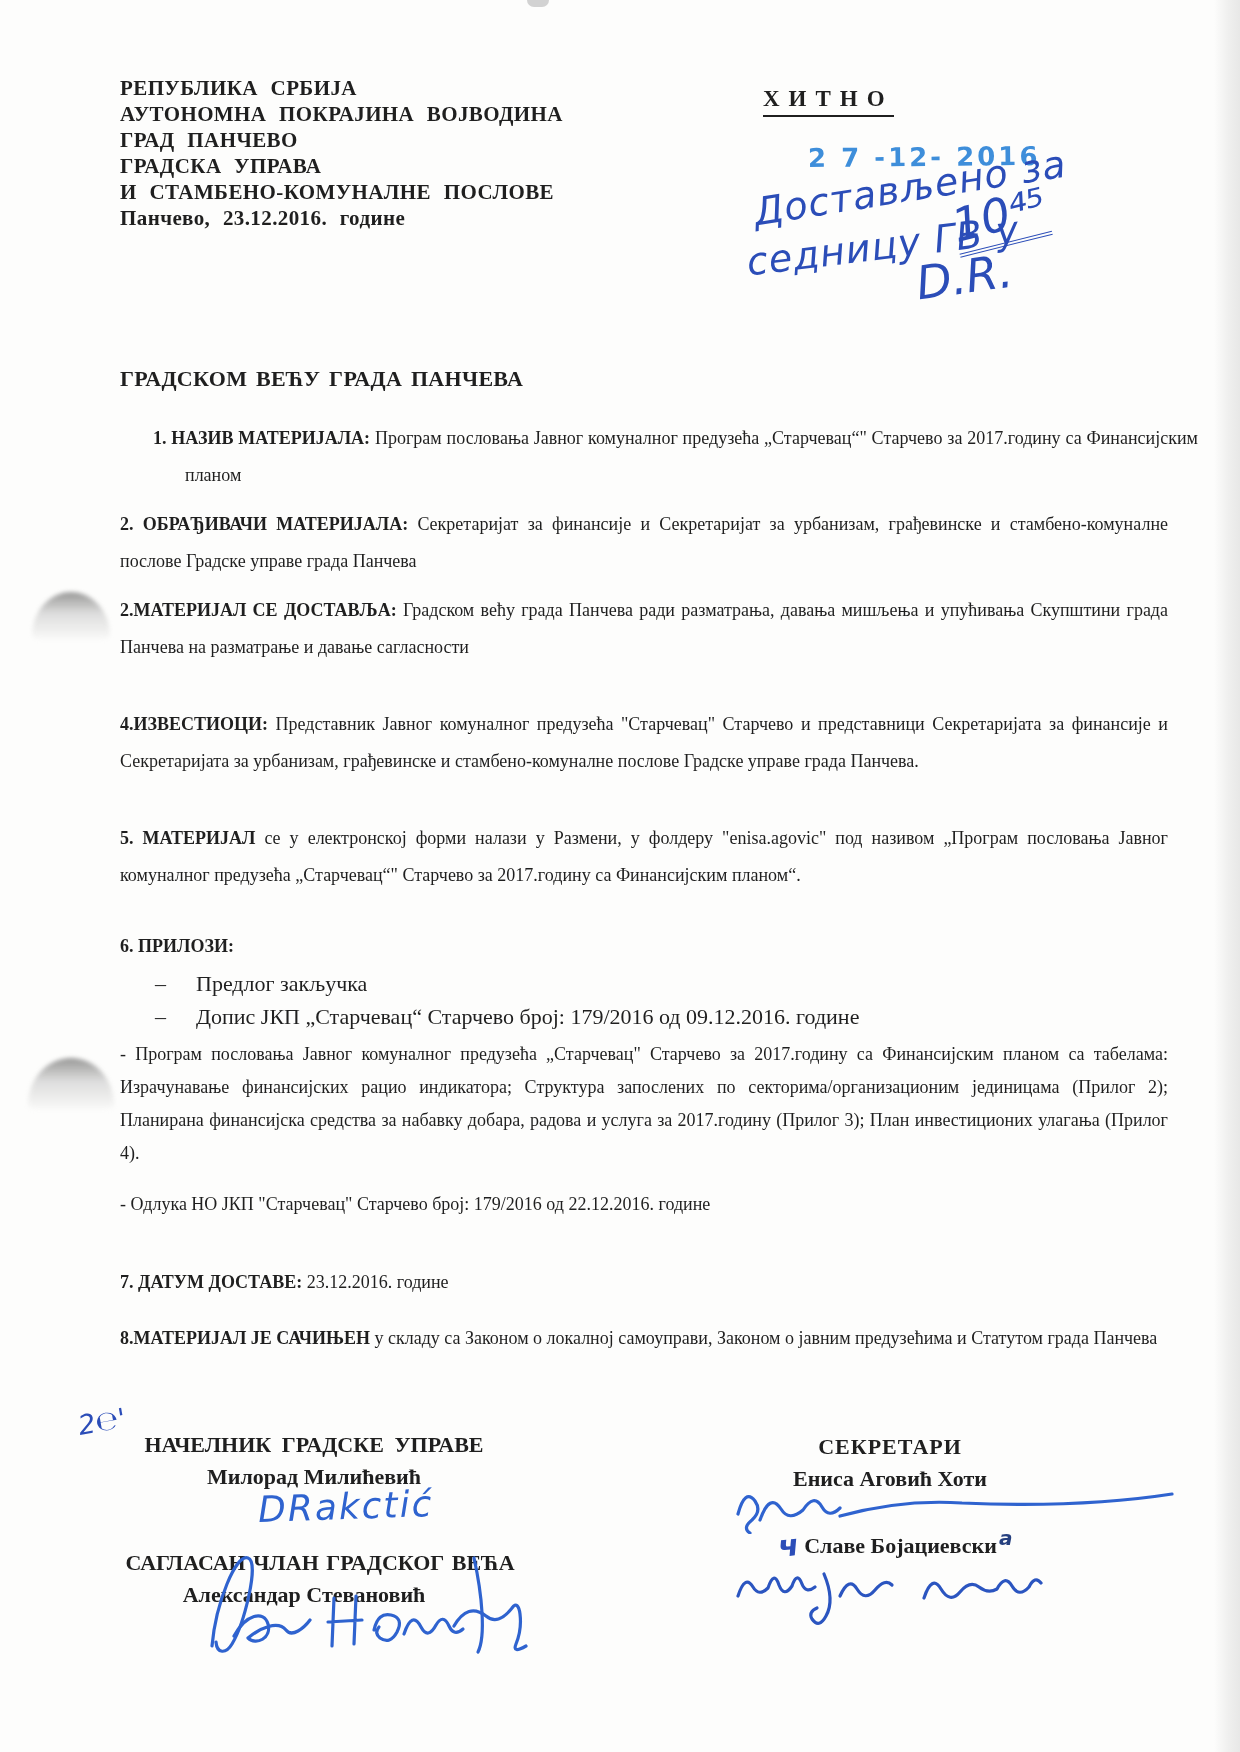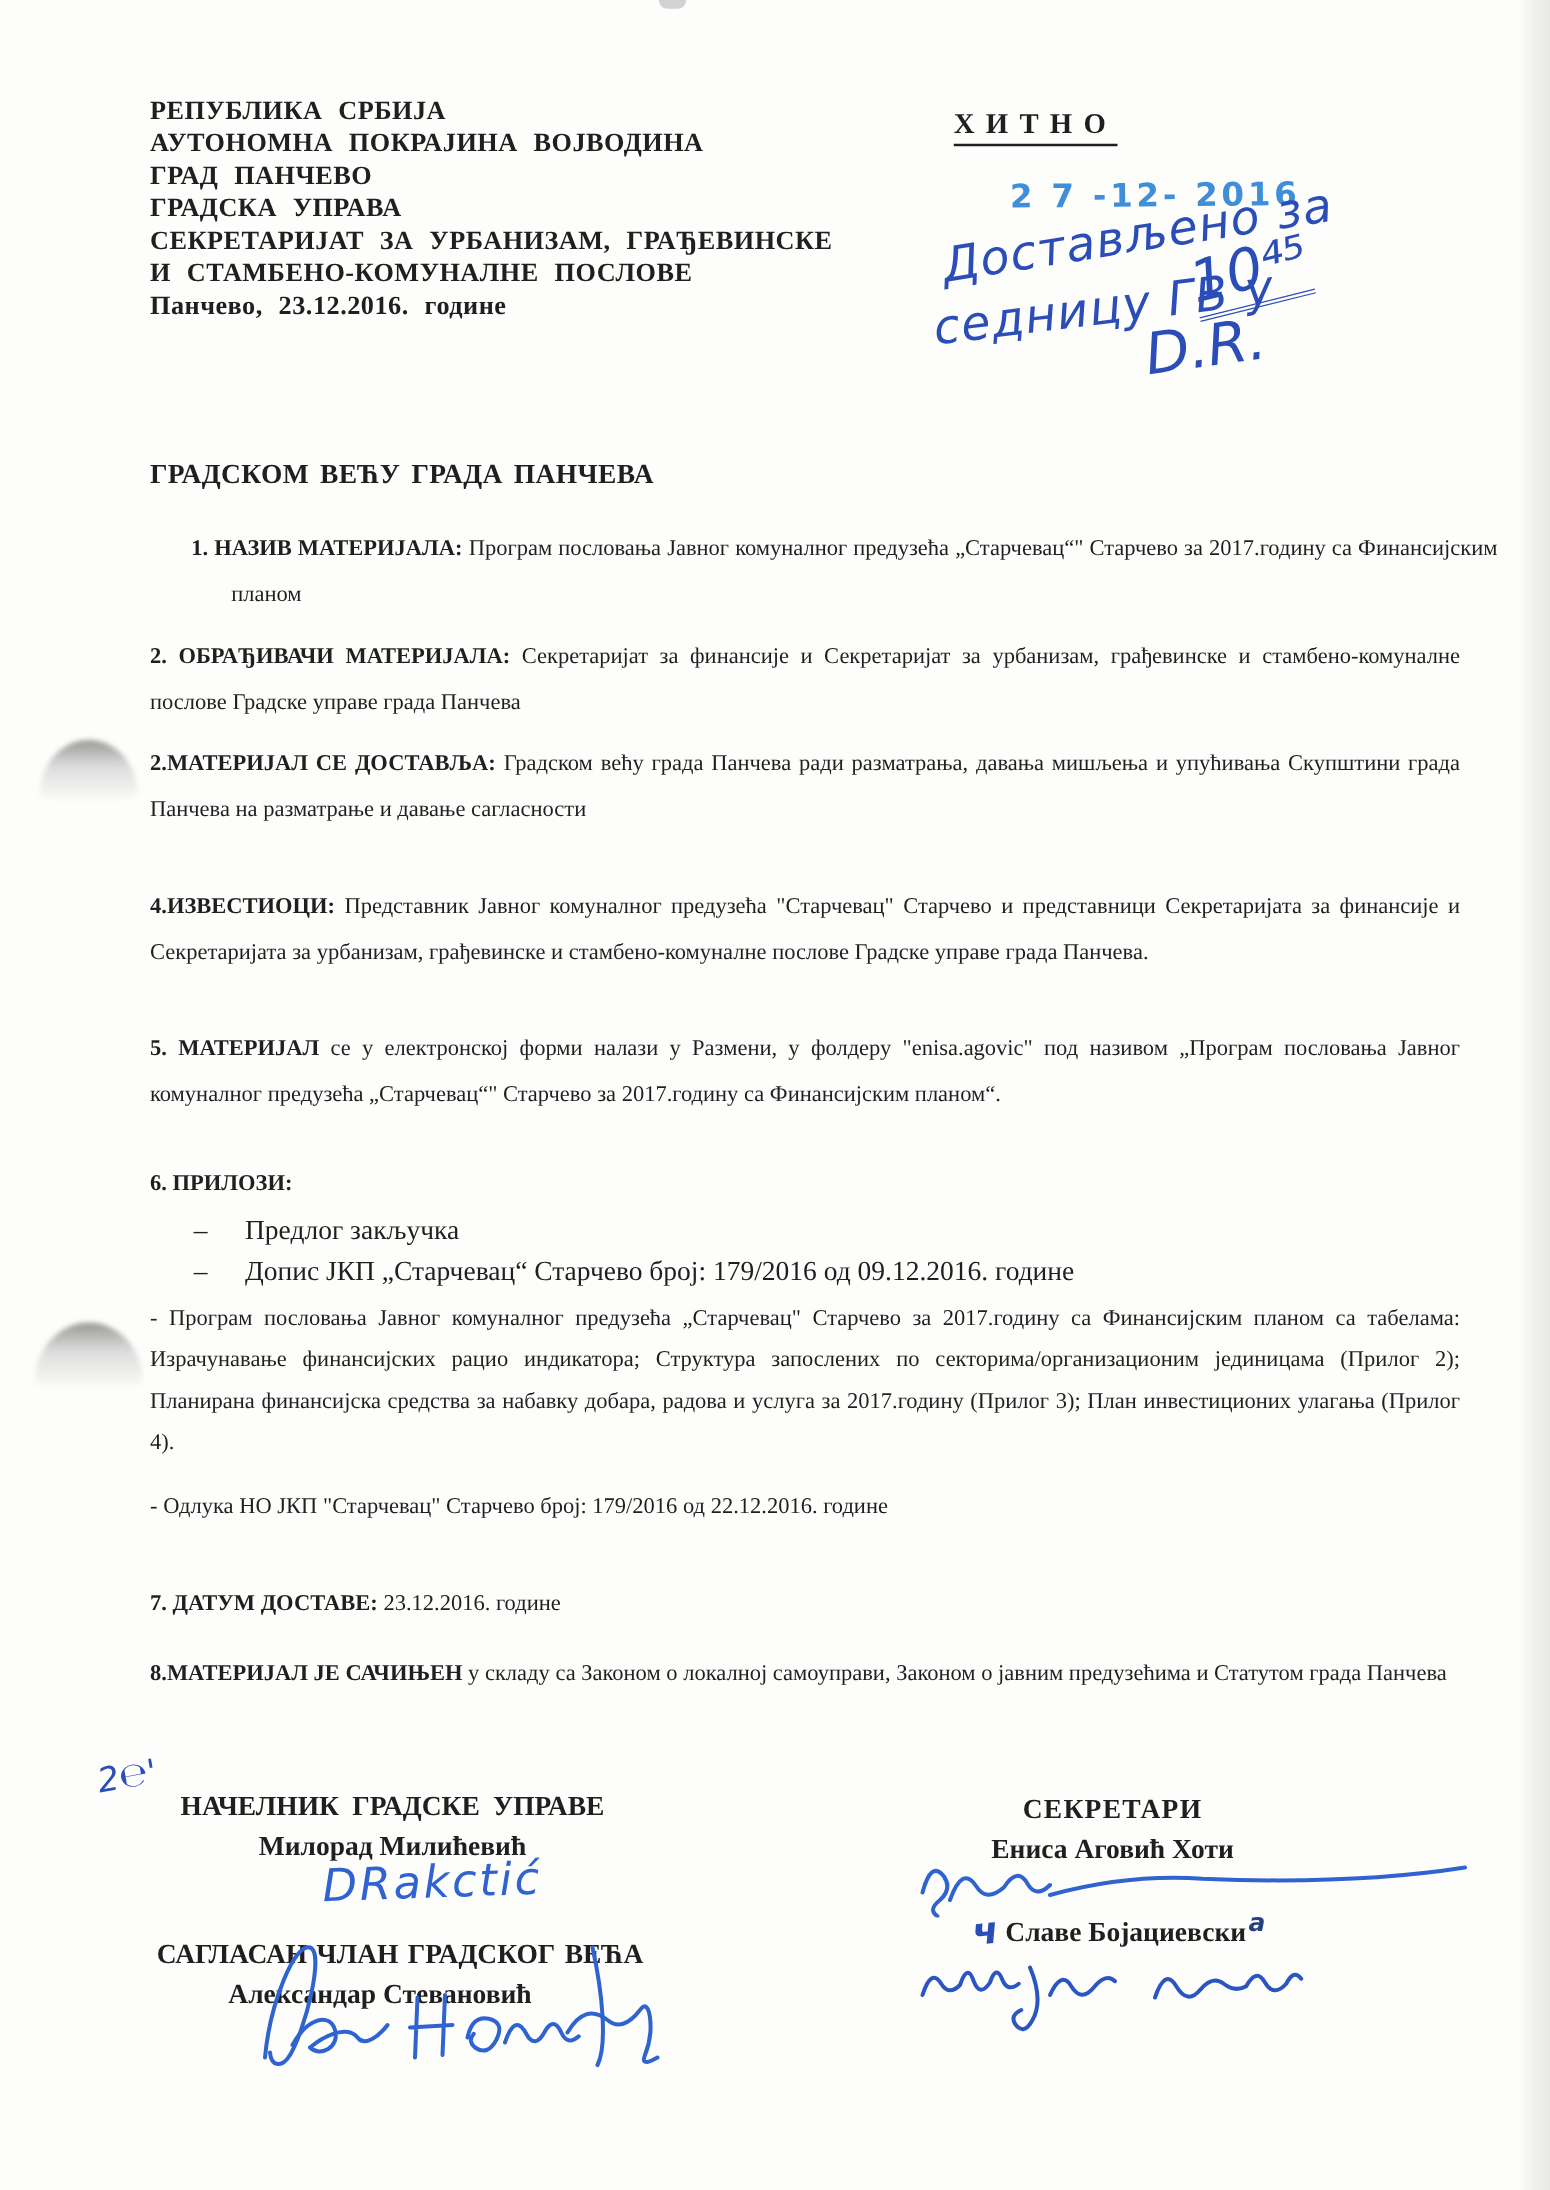--- a/index.html
+++ b/index.html
@@ -76,21 +76,20 @@
   <div class="edge-right"></div>
   <div class="top-mark"></div>
   <div class="hole hole1"></div>
   <div class="hole hole2"></div>
 
   <div class="letterhead">
     <div>РЕПУБЛИКА СРБИЈА</div>
     <div>АУТОНОМНА ПОКРАЈИНА ВОЈВОДИНА</div>
     <div>ГРАД ПАНЧЕВО</div>
     <div>ГРАДСКА УПРАВА</div>
-    <div>СЕКРЕТАРИЈАТ ЗА УРБАНИЗАМ, ГРАЂЕВИНСКЕ</div>
     <div>И СТАМБЕНО-КОМУНАЛНЕ ПОСЛОВЕ</div>
     <div>Панчево, 23.12.2016. године</div>
   </div>
 
   <div class="urgent">ХИТНО</div>
 
   <div class="stamp-date">2 7 -12- 2016</div>
   <div class="hw hw-note1">Достављено за</div>
   <div class="hw hw-note2">седницу ГВ у</div>
   <div class="hw hw-time">10⁴⁵</div>

